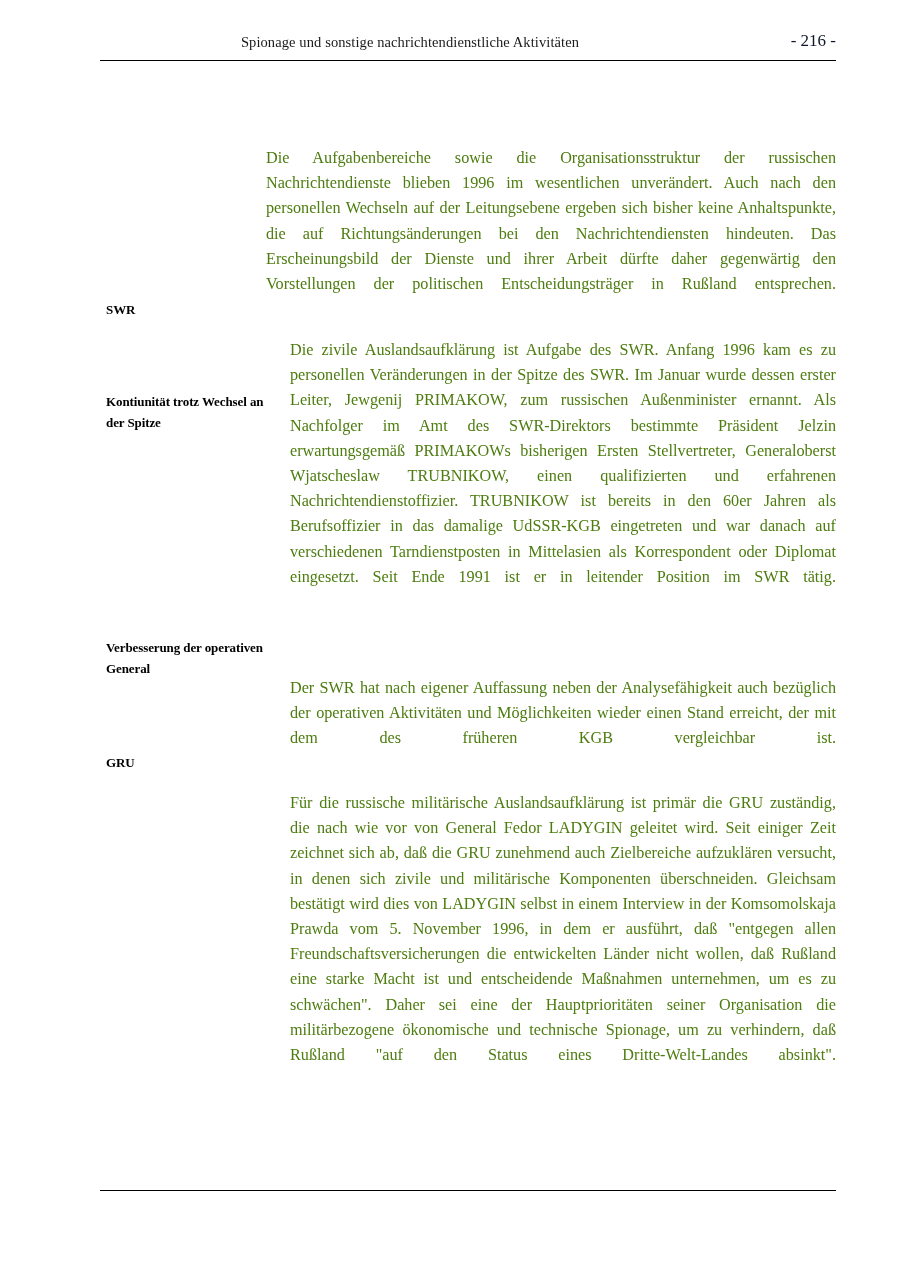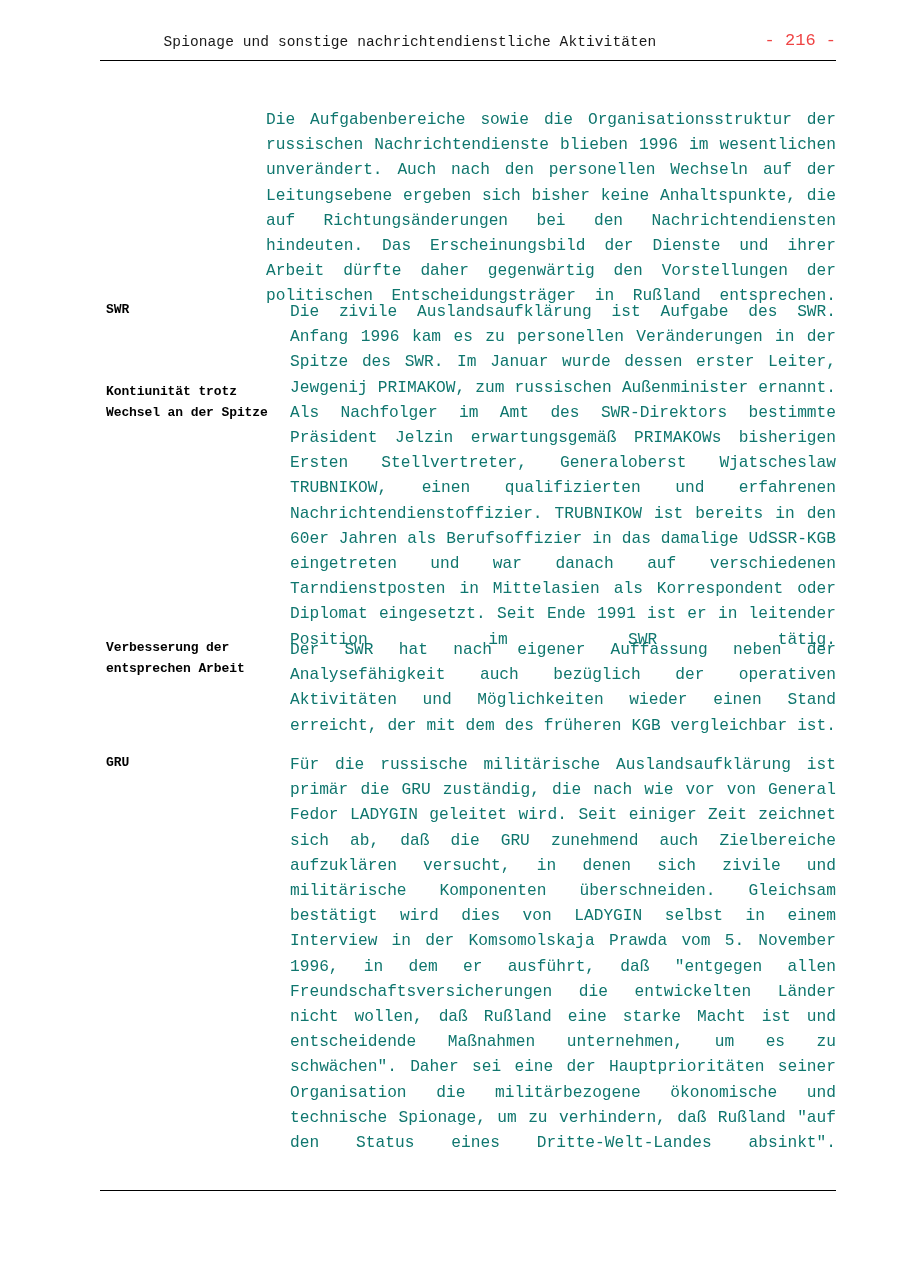--- a/index.html
+++ b/index.html
@@ -7,21 +7,21 @@
     margin: 0;
     padding: 0;
     background: #ffffff;
   }
 
   .page {
     position: relative;
     width: 848px;
     height: 1273px;
     background: #ffffff;
-    font-family: Liberation Mono, monospace;
+    font-family: Liberation Serif, serif;
     color: #000000;
     overflow: hidden;
     box-sizing: border-box;
   }
 
   
   .header-band {
     position: absolute;
     left: 100px;
     top: 32px;
@@ -41,21 +41,21 @@
     color: #1a1a1a;
     white-space: nowrap;
   }
 
   .header-pageno {
     position: absolute;
     right: 0;
     top: -2px;
     font-size: 17px;
     line-height: 22px;
-    color: #ef4444;
+    color: #0f172a;
     white-space: nowrap;
   }
 
   .rule {
     position: absolute;
     left: 100px;
     width: 736px;
     height: 0;
     border-top: 1.6px solid #000000;
   }
@@ -83,33 +83,34 @@
     top: 0;
     width: 172px;
     font-size: 13px;
     font-weight: bold;
     line-height: 20.5px;
     letter-spacing: -0.1px;
     color: #000000;
   }
 
   .marginal.shift {
-    top: 82px;
+    top: 92px;
   }
 
   .body {
     position: absolute;
     left: 184px;
     width: 546px;
     font-size: 16.2px;
     line-height: 25.2px;
     text-align: justify;
     text-justify: inter-word;
-    color: #0f766e;
+    color: #4d7c0f;
     hyphens: none;
+    margin-top: 38px;
   }
 
   .body.lead {
     left: 160px;
     width: 570px;
   }
 
   
   .dash-head {
     position: relative;
@@ -161,21 +162,21 @@
 
     <div class="block" style="top:300px;">
       <div class="marginal">SWR</div>
       <div class="marginal shift">Kontiunität trotz Wechsel an der Spitze</div>
       <div class="body">
         <p class="justified">Die zivile Auslandsaufklärung ist Aufgabe des SWR. Anfang 1996 kam es zu personellen Veränderungen in der Spitze des SWR. Im Januar wurde dessen erster Leiter, Jewgenij PRIMAKOW, zum russischen Außenminister ernannt. Als Nachfolger im Amt des SWR-Direktors bestimmte Präsident Jelzin erwartungsgemäß PRIMAKOWs bisherigen Ersten Stellvertreter, Generaloberst Wjatscheslaw TRUBNIKOW, einen qualifizierten und erfahrenen Nachrichtendienstoffizier. TRUBNIKOW ist bereits in den 60er Jahren als Berufsoffizier in das damalige UdSSR-KGB eingetreten und war danach auf verschiedenen Tarndienstposten in Mittelasien als Korrespondent oder Diplomat eingesetzt. Seit Ende 1991 ist er in leitender Position im SWR tätig.</p>
       </div>
     </div>
 
     <div class="block" style="top:638px;">
-      <div class="marginal">Verbesserung der entsprechen Arbeit</div>
+      <div class="marginal">Verbesserung der operativen General</div>
       <div class="body">
         <p class="justified">Der SWR hat nach eigener Auffassung neben der Analysefähigkeit auch bezüglich der operativen Aktivitäten und Möglichkeiten wieder einen Stand erreicht, der mit dem des früheren KGB vergleichbar ist.</p>
       </div>
     </div>
 
     <div class="block" style="top:753px;">
       <div class="marginal">GRU</div>
       <div class="body">
         <p class="justified">Für die russische militärische Auslandsaufklärung ist primär die GRU zuständig, die nach wie vor von General Fedor LADYGIN geleitet wird. Seit einiger Zeit zeichnet sich ab, daß die GRU zunehmend auch Zielbereiche aufzuklären versucht, in denen sich zivile und militärische Komponenten überschneiden. Gleichsam bestätigt wird dies von LADYGIN selbst in einem Interview in der Komsomolskaja Prawda vom 5. November 1996, in dem er ausführt, daß "entgegen allen Freundschaftsversicherungen die entwickelten Länder nicht wollen, daß Rußland eine starke Macht ist und entscheidende Maßnahmen unternehmen, um es zu schwächen". Daher sei eine der Hauptprioritäten seiner Organisation die militärbezogene ökonomische und technische Spionage, um zu verhindern, daß Rußland "auf den Status eines Dritte-Welt-Landes absinkt".</p>
       </div>

